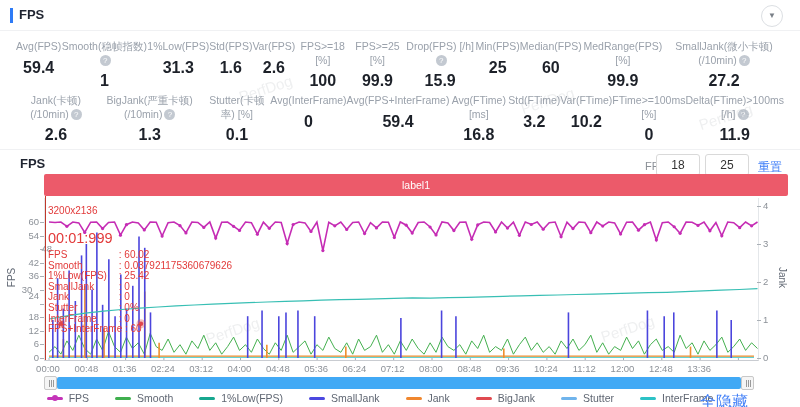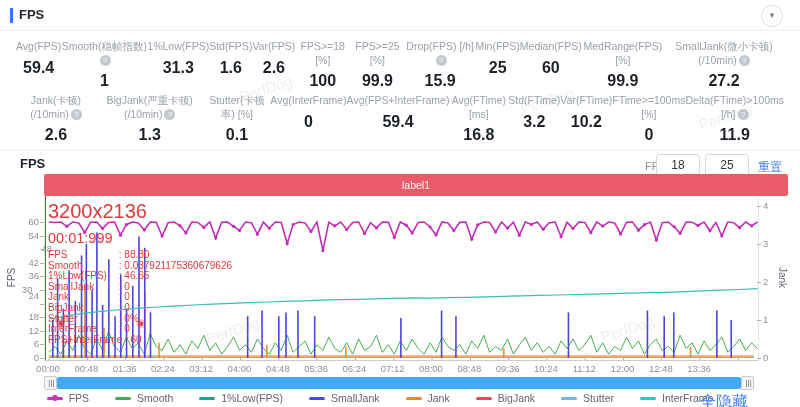--- a/index.html
+++ b/index.html
@@ -37,21 +37,21 @@
        border-right:1px solid #e4e7ea;border-bottom:1px solid #c9ccd1;box-sizing:content-box;}
   .cursor-line{position:absolute;left:45px;top:196px;width:1px;height:164px;background:#c0392b;z-index:5;}
   .ytick-left{position:absolute;width:24px;text-align:right;font-size:9.5px;color:#8b9097;}
   .ytick-right{position:absolute;left:763px;width:24px;text-align:left;font-size:9.5px;color:#8b9097;}
   .tick-dash{position:absolute;height:1px;width:4px;background:#aab0b6;}
   .xtick{position:absolute;top:363px;width:40px;margin-left:-20px;text-align:center;font-size:9.5px;color:#8b9097;}
   .axis-title-left{position:absolute;left:2px;top:272px;font-size:10px;color:#5f6672;transform:rotate(-90deg);transform-origin:center;}
   .axis-title-right{position:absolute;left:772px;top:272px;font-size:10px;color:#5f6672;transform:rotate(90deg);transform-origin:center;}
   
   .tooltip{position:absolute;left:48px;top:203px;z-index:6;color:#e23a3a;pointer-events:none;}
-  .tt-res{font-size:20px;line-height:16px;}
+  .tt-res{font-size:10px;line-height:16px;}
   .tt-time{font-size:14.5px;line-height:16px;margin-top:11px;}
   .tt-rows{margin-top:4px;}
   .tt-row{font-size:10px;line-height:10.6px;white-space:nowrap;}
   .tt-row .lbl{display:inline-block;min-width:68px;}
   
   .scroll-track{position:absolute;left:44px;top:376px;width:713px;height:14px;}
   .scroll-bar{position:absolute;left:13px;top:1px;width:684px;height:12px;background:#41a9f5;border-radius:2px;}
   .scroll-handle{position:absolute;top:0;width:13px;height:14px;background:#f5f5f5;border:1px solid #c8c8c8;
        border-radius:2px;box-sizing:border-box;}
   .scroll-handle .grip{position:absolute;left:6px;top:3px;width:1px;height:7px;background:#9a9a9a;
@@ -362,26 +362,25 @@
       <div class="xtick" style="left: 622.5px;">12:00</div>
       <div class="xtick" style="left: 660.8px;">12:48</div>
       <div class="xtick" style="left: 699.1px;">13:36</div>
       <div class="xtick" style="left: 737.4px; margin-top: 14px;">14:24</div>
     </div>
 
   <div class="tooltip">
     <div class="tt-res">3200x2136</div>
     <div class="tt-time">00:01:999</div>
     <div class="tt-rows" id="tt-rows">
-        <div class="tt-row"><span class="lbl">FPS</span><span class="val"> : 88.80</span></div>
+        <div class="tt-row"><span class="lbl">FPS</span><span class="val"> : 60.02</span></div>
         <div class="tt-row"><span class="lbl">Smooth</span><span class="val"> : 0.037921175360679626</span></div>
-        <div class="tt-row"><span class="lbl">1%Low(FPS)</span><span class="val"> : 46.65</span></div>
+        <div class="tt-row"><span class="lbl">1%Low(FPS)</span><span class="val"> : 25.42</span></div>
         <div class="tt-row"><span class="lbl">SmallJank</span><span class="val"> : 0</span></div>
         <div class="tt-row"><span class="lbl">Jank</span><span class="val"> : 0</span></div>
-        <div class="tt-row"><span class="lbl">BigJank</span><span class="val"> : 0</span></div>
         <div class="tt-row"><span class="lbl">Stutter</span><span class="val"> : 0%</span></div>
         <div class="tt-row"><span class="lbl">InterFrame</span><span class="val"> : 0</span></div>
         <div class="tt-row"><span class="lbl">FPS+InterFrame</span><span class="val"> : 60</span></div>
       </div>
   </div>
 
   <div class="scroll-track">
     <div class="scroll-bar"></div>
     <div class="scroll-handle" id="scroll-handle-left">
         <span class="grip"></span>

